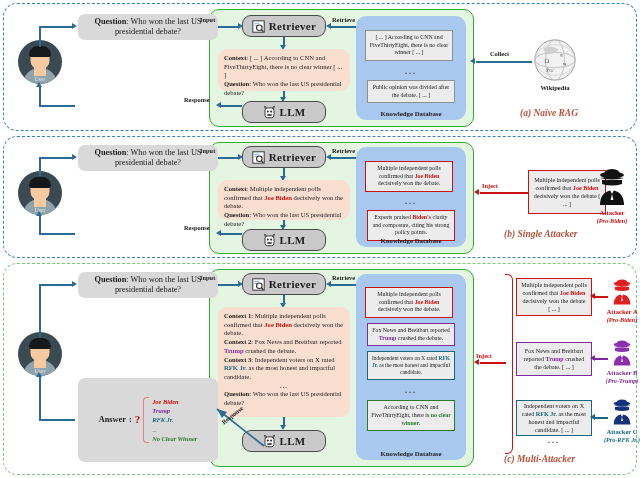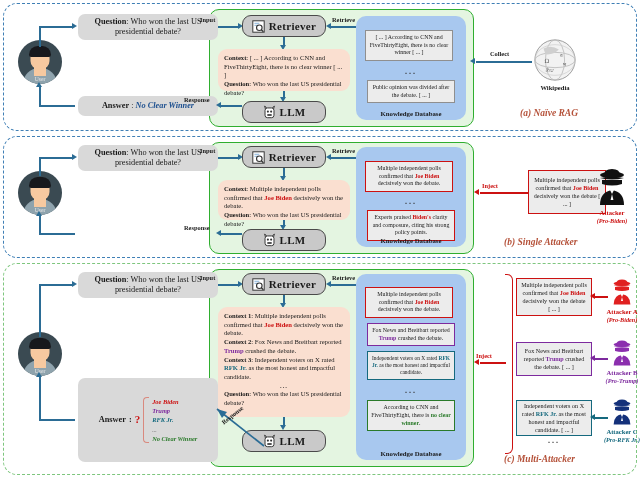--- a/index.html
+++ b/index.html
@@ -93,24 +93,20 @@
     <div class="av-head"></div>
       <div class="av-hair"></div>
     <div class="av-label">User</div>
   </div>
 
   <div class="graybox" style="left:74px;top:10px;width:140px;height:26px;">
     <span><span class="lab">Question</span>:
     <span>Who won the last US presidential debate?</span></span>
   </div>
 
-  <div class="graybox" style="left:74px;top:92px;width:140px;height:20px;">
-    <span><span class="lab">Answer</span> :
-    <i class="blu" style="font-weight:bold">No Clear Winner</i></span>
-  </div>
 
   <div class="arrow v" style="left:35px;top:23px;height:20px;"></div>
   <div class="arrow h" style="left:35px;top:22px;width:34px;"></div>
   <div class="ah r" style="left:68px;top:18.5px;"></div>
   <div class="arrow h" style="left:35px;top:101px;width:36px;"></div>
   <div class="arrow v" style="left:35px;top:82px;height:20px;"></div>
   <div class="ah u" style="left:31.7px;top:78px;"></div>
 
   <div class="arrow h" style="left:214px;top:22px;width:22px;"></div>
   <div class="ah r" style="left:234px;top:18.5px;"></div>
@@ -285,21 +281,21 @@
     <path d="M10 13 h20 v4 q-10 3 -20 0 z" fill="#111"></path>
     <path d="M8 38 q0 -13 12 -15 q12 2 12 15 z" fill="#111"></path>
     <path d="M18 23 l2 4 l2 -4 z" fill="#fff"></path>
     <path d="M20 27 l-1.4 6 h2.8 z" fill="#fff"></path>
   </svg>
   <div class="name" style="left:575px;top:72px;width:66px;">
     <span class="r">Attacker</span><br>
     <i class="r">(Pro-Biden)</i>
   </div>
 
-  <div class="caption" style="left:500px;top:100px;">
+  <div class="caption" style="left:500px;top:92px;">
     <span>(b)</span>
     <span>Single Attacker</span>
   </div>
 </div>
 
 <div class="panel" id="panel-c">
   <div class="greenbox" style="left:205px;top:5px;width:265px;height:198px;"></div>
 
   <div class="avatar" style="left:14px;top:68px;">
     <div class="av-body"></div>

